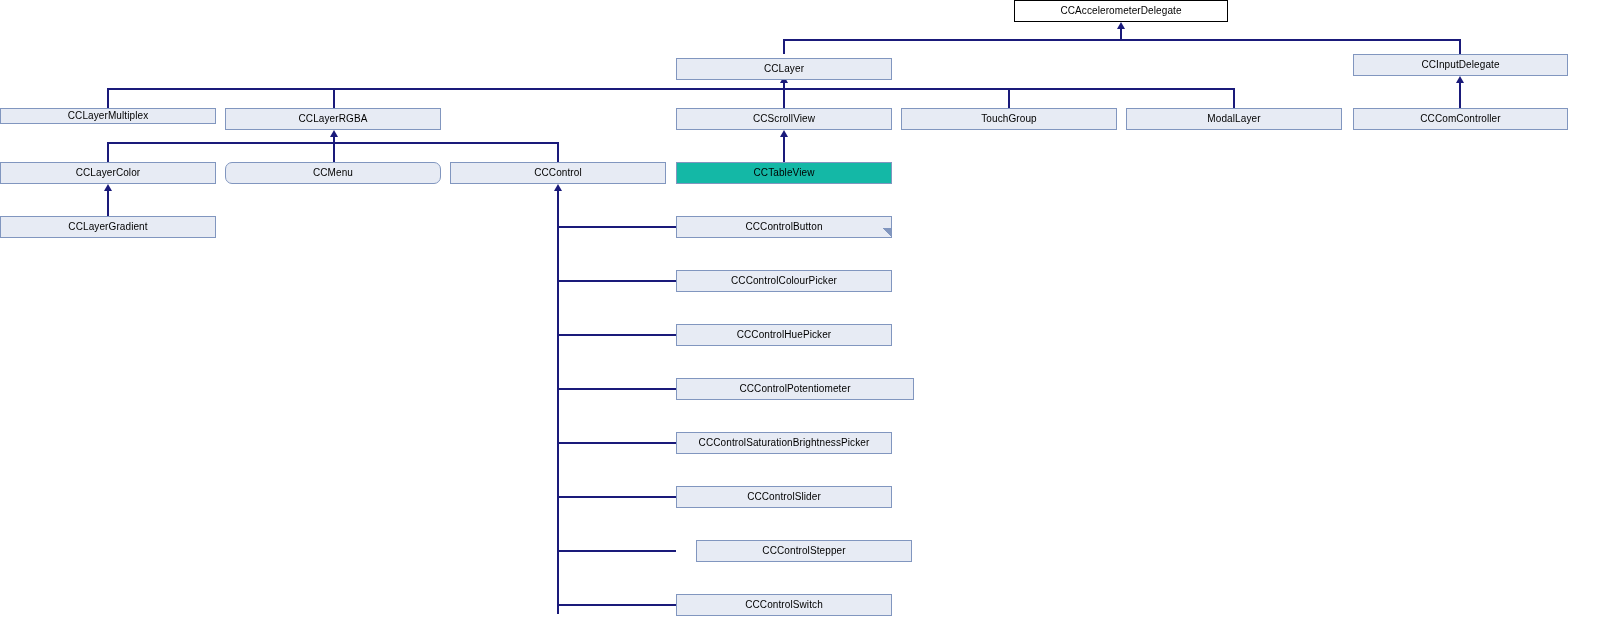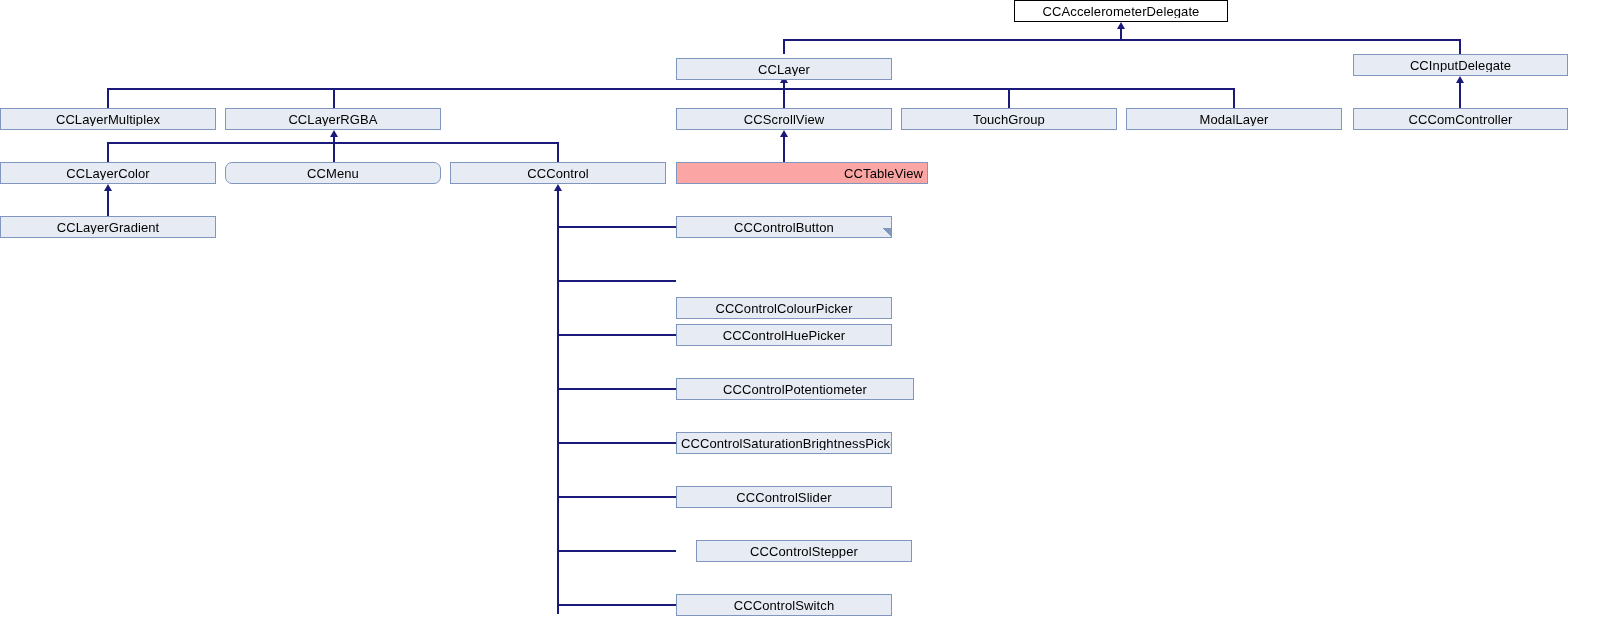--- a/index.html
+++ b/index.html
@@ -25,21 +25,21 @@
     width: 1621px;
     height: 640px;
     pointer-events: none;
   }
   .node {
     position: absolute;
     box-sizing: border-box;
     background: #e7ebf4;
     border: 1px solid #8196bf;
     color: #000000;
-    font-size: 13px;
+    font-size: 10px;
     line-height: 1;
     display: flex;
     align-items: center;
     justify-content: center;
     white-space: nowrap;
     letter-spacing: 0.1px;
   }
   .node.root {
     background: #ffffff;
     border: 1px solid #000000;
@@ -126,21 +126,21 @@
   <div id="node-layer">
       <div class="node root" style="left: 1014px; top: 0px; width: 214px; height: 22px; background: rgb(255, 255, 255); border-color: rgb(0, 0, 0); color: rgb(0, 0, 0);">
         <span class="node-label">CCAccelerometerDelegate</span>
       </div>
       <div class="node" style="left: 676px; top: 58px; width: 216px; height: 22px; background: rgb(231, 235, 244); border-color: rgb(129, 150, 191); color: rgb(0, 0, 0);">
         <span class="node-label">CCLayer</span>
       </div>
       <div class="node" style="left: 1353px; top: 54px; width: 215px; height: 22px; background: rgb(231, 235, 244); border-color: rgb(129, 150, 191); color: rgb(0, 0, 0);">
         <span class="node-label">CCInputDelegate</span>
       </div>
-      <div class="node" style="left: 0px; top: 108px; width: 216px; height: 22px; background: rgb(231, 235, 244); border-color: rgb(129, 150, 191); color: rgb(0, 0, 0);">
+      <div class="node" style="left: 0px; top: 108px; width: 216px; height: 16px; background: rgb(231, 235, 244); border-color: rgb(129, 150, 191); color: rgb(0, 0, 0);">
         <span class="node-label">CCLayerMultiplex</span>
       </div>
       <div class="node" style="left: 225px; top: 108px; width: 216px; height: 22px; background: rgb(231, 235, 244); border-color: rgb(129, 150, 191); color: rgb(0, 0, 0);">
         <span class="node-label">CCLayerRGBA</span>
       </div>
       <div class="node" style="left: 676px; top: 108px; width: 216px; height: 22px; background: rgb(231, 235, 244); border-color: rgb(129, 150, 191); color: rgb(0, 0, 0);">
         <span class="node-label">CCScrollView</span>
       </div>
       <div class="node" style="left: 901px; top: 108px; width: 216px; height: 22px; background: rgb(231, 235, 244); border-color: rgb(129, 150, 191); color: rgb(0, 0, 0);">
         <span class="node-label">TouchGroup</span>
@@ -153,31 +153,31 @@
       </div>
       <div class="node" style="left: 0px; top: 162px; width: 216px; height: 22px; background: rgb(231, 235, 244); border-color: rgb(129, 150, 191); color: rgb(0, 0, 0);">
         <span class="node-label">CCLayerColor</span>
       </div>
       <div class="node" style="left: 225px; top: 162px; width: 216px; height: 22px; background: rgb(231, 235, 244); border-color: rgb(129, 150, 191); color: rgb(0, 0, 0); border-radius: 7px;">
         <span class="node-label">CCMenu</span>
       </div>
       <div class="node" style="left: 450px; top: 162px; width: 216px; height: 22px; background: rgb(231, 235, 244); border-color: rgb(129, 150, 191); color: rgb(0, 0, 0);">
         <span class="node-label">CCControl</span>
       </div>
-      <div class="node" style="left: 676px; top: 162px; width: 252px; height: 22px; background: #fca5a5; border-color: rgb(129, 150, 191); color: rgb(0, 0, 0); justify-content: flex-end;">
+      <div class="node" style="left: 676px; top: 162px; width: 216px; height: 22px; background: #14b8a6; border-color: rgb(129, 150, 191); color: rgb(0, 0, 0);">
         <span class="node-label">CCTableView</span>
       </div>
       <div class="node" style="left: 0px; top: 216px; width: 216px; height: 22px; background: rgb(231, 235, 244); border-color: rgb(129, 150, 191); color: rgb(0, 0, 0);">
         <span class="node-label">CCLayerGradient</span>
       </div>
       <div class="node" style="left: 676px; top: 216px; width: 216px; height: 22px; background: rgb(231, 235, 244); border-color: rgb(129, 150, 191); color: rgb(0, 0, 0);">
         <span class="node-label">CCControlButton</span>
         <span class="corner-fold"></span>
       </div>
-      <div class="node" style="left: 676px; top: 270px; width: 216px; height: 22px; background: rgb(231, 235, 244); border-color: rgb(129, 150, 191); color: rgb(0, 0, 0); margin-top: 27px;">
+      <div class="node" style="left: 676px; top: 270px; width: 216px; height: 22px; background: rgb(231, 235, 244); border-color: rgb(129, 150, 191); color: rgb(0, 0, 0);">
         <span class="node-label">CCControlColourPicker</span>
       </div>
       <div class="node" style="left: 676px; top: 324px; width: 216px; height: 22px; background: rgb(231, 235, 244); border-color: rgb(129, 150, 191); color: rgb(0, 0, 0);">
         <span class="node-label">CCControlHuePicker</span>
       </div>
       <div class="node" style="left: 676px; top: 378px; width: 238px; height: 22px; background: rgb(231, 235, 244); border-color: rgb(129, 150, 191); color: rgb(0, 0, 0);">
         <span class="node-label">CCControlPotentiometer</span>
       </div>
       <div class="node" style="left: 676px; top: 432px; width: 216px; height: 22px; background: rgb(231, 235, 244); border-color: rgb(129, 150, 191); color: rgb(0, 0, 0);">
         <span class="node-label">CCControlSaturationBrightnessPicker</span>

